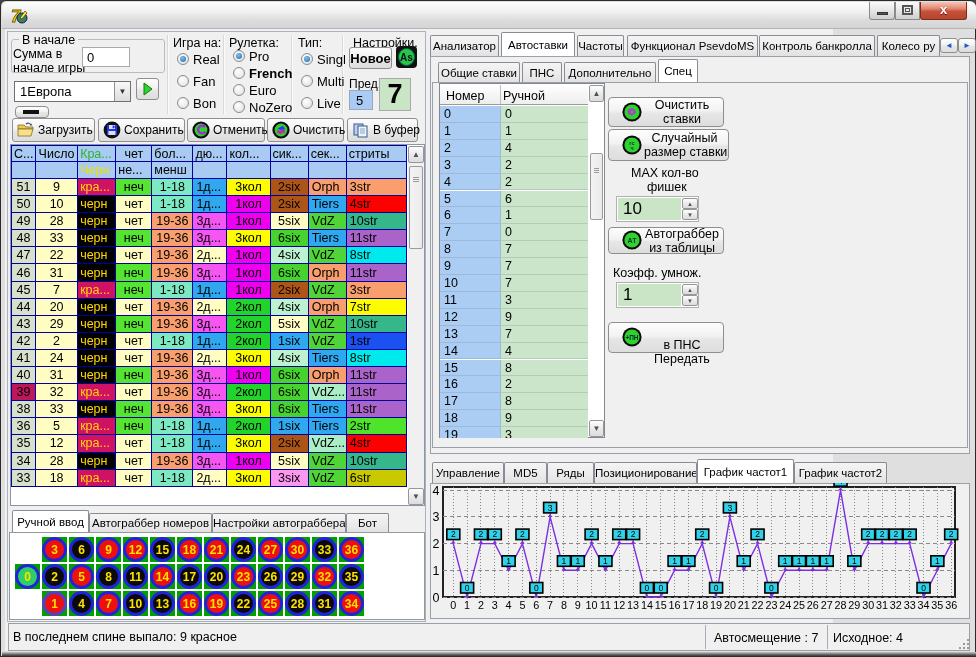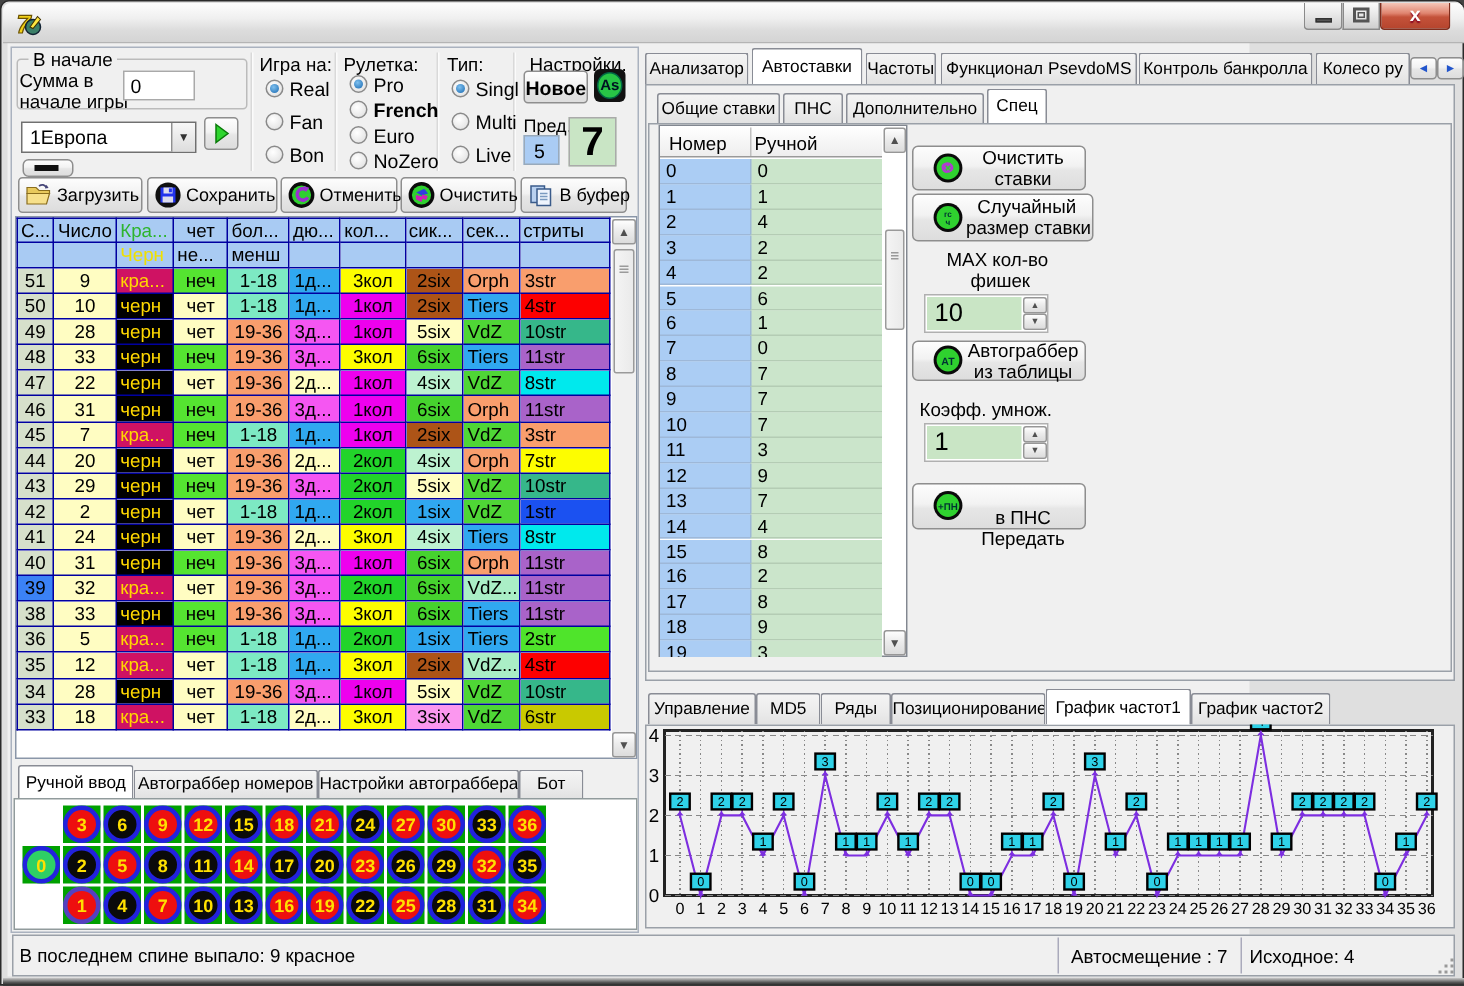--- a/index.html
+++ b/index.html
@@ -308,21 +308,21 @@
 <td style="background:#000000;color:#ffd800;text-align:left;padding-left:2px;">черн</td>
 <td style="background:#55e431;">неч</td>
 <td style="background:#f99e6d;">19-36</td>
 <td style="background:#f556f2;text-align:left;padding-left:3px;">3д...</td>
 <td style="background:#ee00ee;">1кол</td>
 <td style="background:#46d32e;">6six</td>
 <td style="background:#f99e6d;text-align:left;padding-left:3px;">Orph</td>
 <td style="background:#a963c9;text-align:left;padding-left:3px;">11str</td>
 </tr>
 <tr style="height:17.1px;">
-<td style="background:#3b82f6;">39</td>
+<td style="background:#be185d;">39</td>
 <td style="background:#fffdc2;">32</td>
 <td style="background:#cf1263;color:#ffd800;text-align:left;padding-left:2px;">кра...</td>
 <td style="background:#fffdc2;">чет</td>
 <td style="background:#f99e6d;">19-36</td>
 <td style="background:#f556f2;text-align:left;padding-left:3px;">3д...</td>
 <td style="background:#22d42a;">2кол</td>
 <td style="background:#46d32e;">6six</td>
 <td style="background:#aaeec6;text-align:left;padding-left:3px;">VdZ...</td>
 <td style="background:#a963c9;text-align:left;padding-left:3px;">11str</td>
 </tr>

